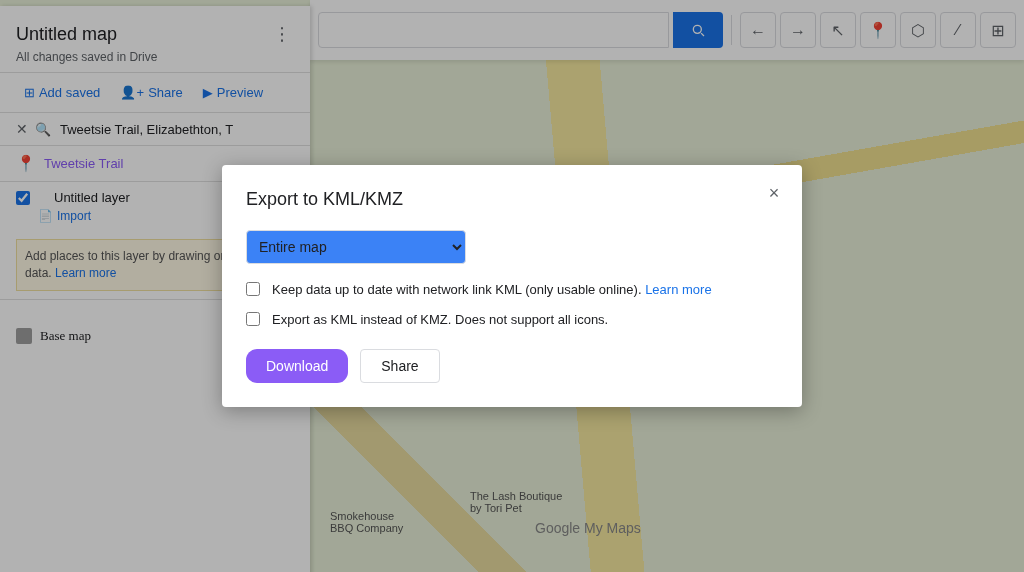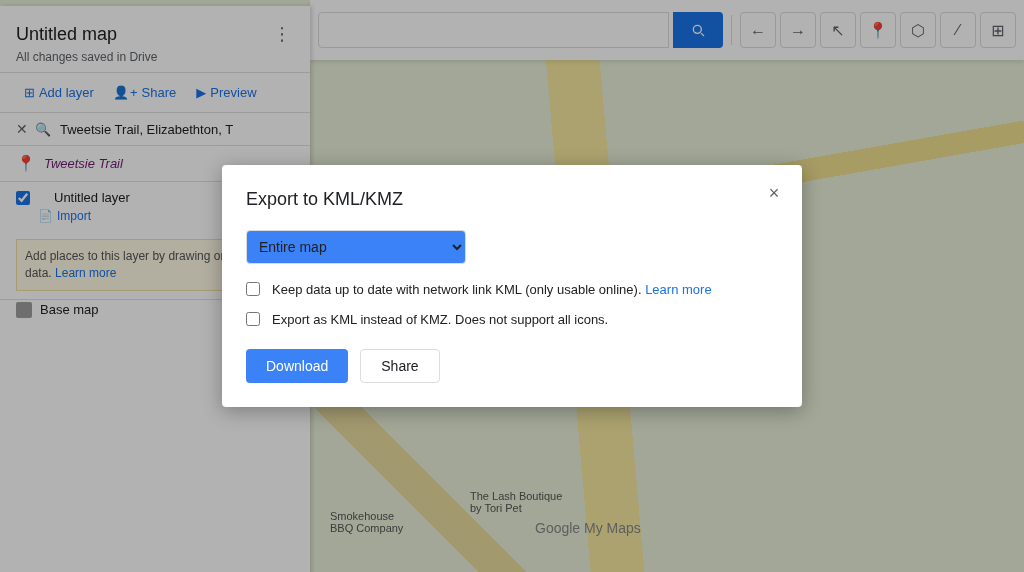--- a/index.html
+++ b/index.html
@@ -129,22 +129,21 @@
       gap: 8px;
     }
 
     .pin-icon {
       color: #4CAF50;
       font-size: 16px;
     }
 
     .location-name {
       font-size: 13px;
-      color: #701a75;
-      font-style: italic;
+      color: #8b5cf6;
     }
 
     .layer-section {
       padding: 8px 16px;
       border-top: 1px solid #e0e0e0;
     }
 
     .layer-header {
       display: flex;
       align-items: center;
@@ -185,22 +184,23 @@
 
     .add-places-box a {
       color: #1a73e8;
       text-decoration: none;
     }
 
     .base-map {
       display: flex;
       align-items: center;
       gap: 8px;
-      padding: 2px 16px;
+      padding: 28px 16px;
       border-top: 1px solid #e0e0e0;
+      font-family: Liberation Serif, serif;
     }
 
     .base-map-icon {
       width: 16px; height: 16px;
       background: #9e9e9e;
       border-radius: 2px;
     }
 
     .base-map-text {
       font-size: 13px;
@@ -354,24 +354,24 @@
     }
 
     .modal-buttons {
       display: flex;
       gap: 12px;
       margin-top: 20px;
     }
 
     .btn-download {
       padding: 8px 20px;
-      background: #3b82f6;
+      background: #8b5cf6;
       color: #fff;
       border: none;
-      border-radius: 4px;
+      border-radius: 11px;
       font-size: 14px;
       cursor: pointer;
       font-weight: 500;
     }
 
     .btn-cancel {
       padding: 8px 20px;
       background: #fff;
       color: #202124;
       border: 1px solid #dadce0;
@@ -420,21 +420,21 @@
     <div class="map-title">
       <span class="title-text">Untitled map</span>
       <div class="three-dots">⋮</div>
     </div>
     <div class="save-status">All changes saved in Drive</div>
   </div>
 
   <div class="sidebar-actions">
     <button class="action-btn">
       <span>⊞</span>
-      <span>Add layer</span>
+      <span>Add saved</span>
     </button>
     <button class="action-btn">
       <span>👤+</span>
       <span>Share</span>
     </button>
     <button class="action-btn">
       <span>▶</span>
       <span>Preview</span>
     </button>
   </div>

